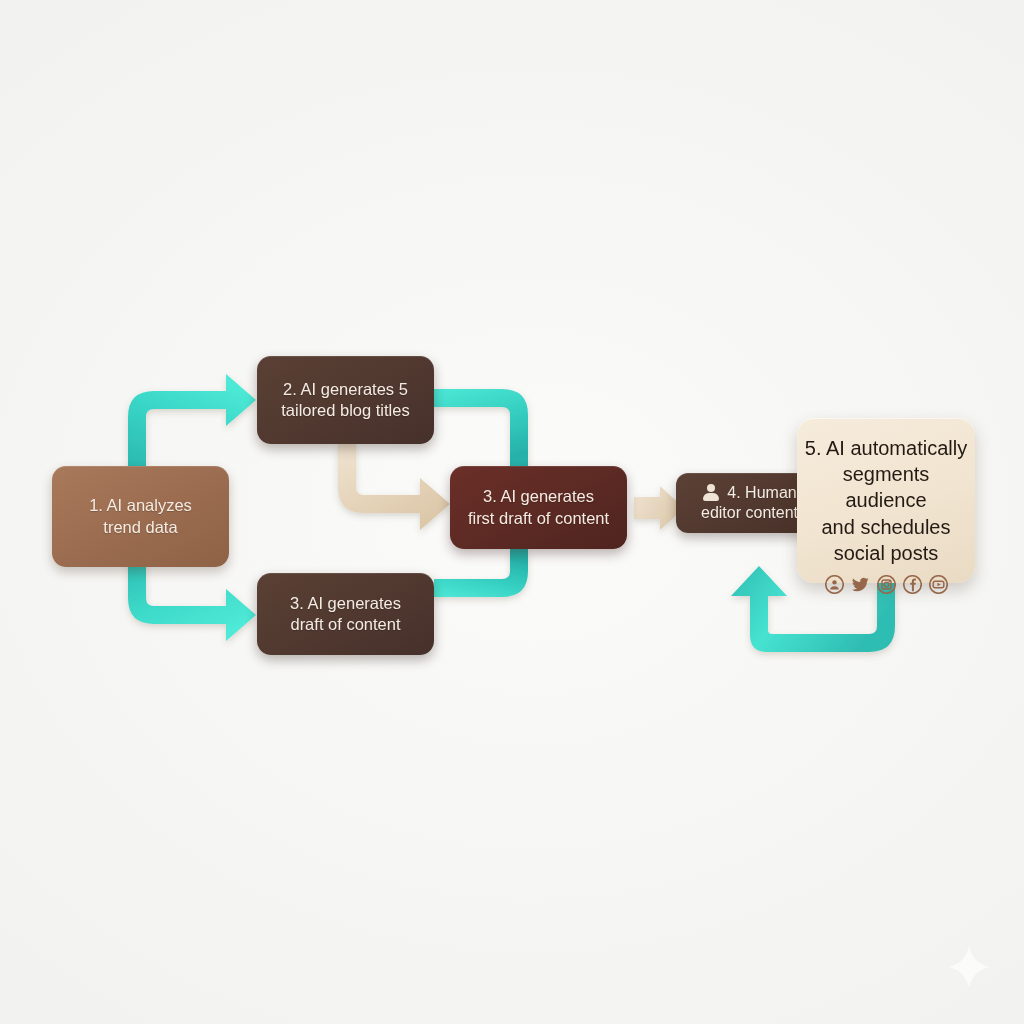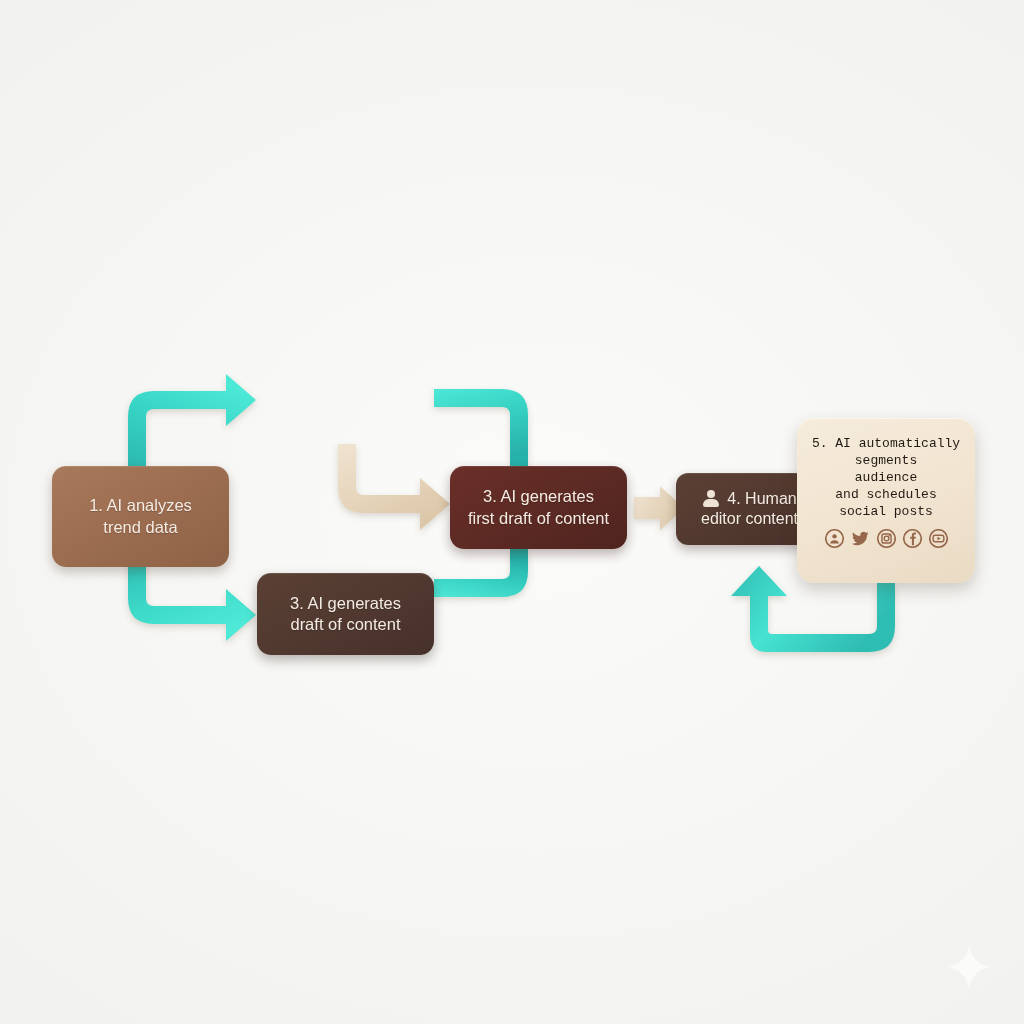--- a/index.html
+++ b/index.html
@@ -85,21 +85,21 @@
     left: 450px; top: 466px;
     width: 177px; height: 83px;
     border-radius: 14px;
     background: linear-gradient(152deg, #6a2f28 0%, #5d2a24 50%, #4f241f 100%);
     box-shadow: 0 5px 12px rgba(50,20,16,0.32), inset 0 1px 0 rgba(255,255,255,0.1);
     font-size: 16.5px;
   }
   
   #node4 {
     left: 676px; top: 473px;
-    width: 147px; height: 72px;
+    width: 147px; height: 60px;
     border-radius: 12px;
     background: linear-gradient(152deg, #5b4035 0%, #52392f 52%, #473029 100%);
     box-shadow: 0 5px 11px rgba(45,28,20,0.30), inset 0 1px 0 rgba(255,255,255,0.1);
     font-size: 16px;
     z-index: 3;
   }
   #node4 .node-inner {
     padding: 0 6px;
   }
   #person-icon {
@@ -134,27 +134,26 @@
     border-radius: 17px;
     background: linear-gradient(160deg, #f6ecdc 0%, #f1e4d0 55%, #e9dac3 100%);
     box-shadow: 0 7px 16px rgba(70,50,30,0.22), inset 0 1px 0 rgba(255,255,255,0.6);
     color: #241a14;
     flex-direction: column;
     justify-content: flex-start;
     padding-top: 17px;
     z-index: 4;
   }
   #node5-text {
-    font-size: 13px;
+    font-size: 20px;
     line-height: 1.31;
     white-space: pre-line;
     text-shadow: none;
     color: #231a13;
     padding: 0 6px;
-    font-family: Liberation Mono, monospace;
   }
   #social-row {
     display: flex;
     gap: 7px;
     margin-top: 9px;
     align-items: center;
     justify-content: center;
   }
   .social-icon {
     width: 19px;
@@ -312,20 +311,26 @@
     </g>
   </svg>
 
   <div class="node" id="node1">
     <div class="node-inner">
       <span class="node-text">1. AI analyzes
 trend data</span>
     </div>
   </div>
 
+  <div class="node" id="node2">
+    <div class="node-inner">
+      <span class="node-text">2. AI generates 5
+tailored blog titles</span>
+    </div>
+  </div>
 
   <div class="node" id="node3b">
     <div class="node-inner">
       <span class="node-text">3. AI generates
 draft of content</span>
     </div>
   </div>
 
   <div class="node" id="node3">
     <div class="node-inner">

